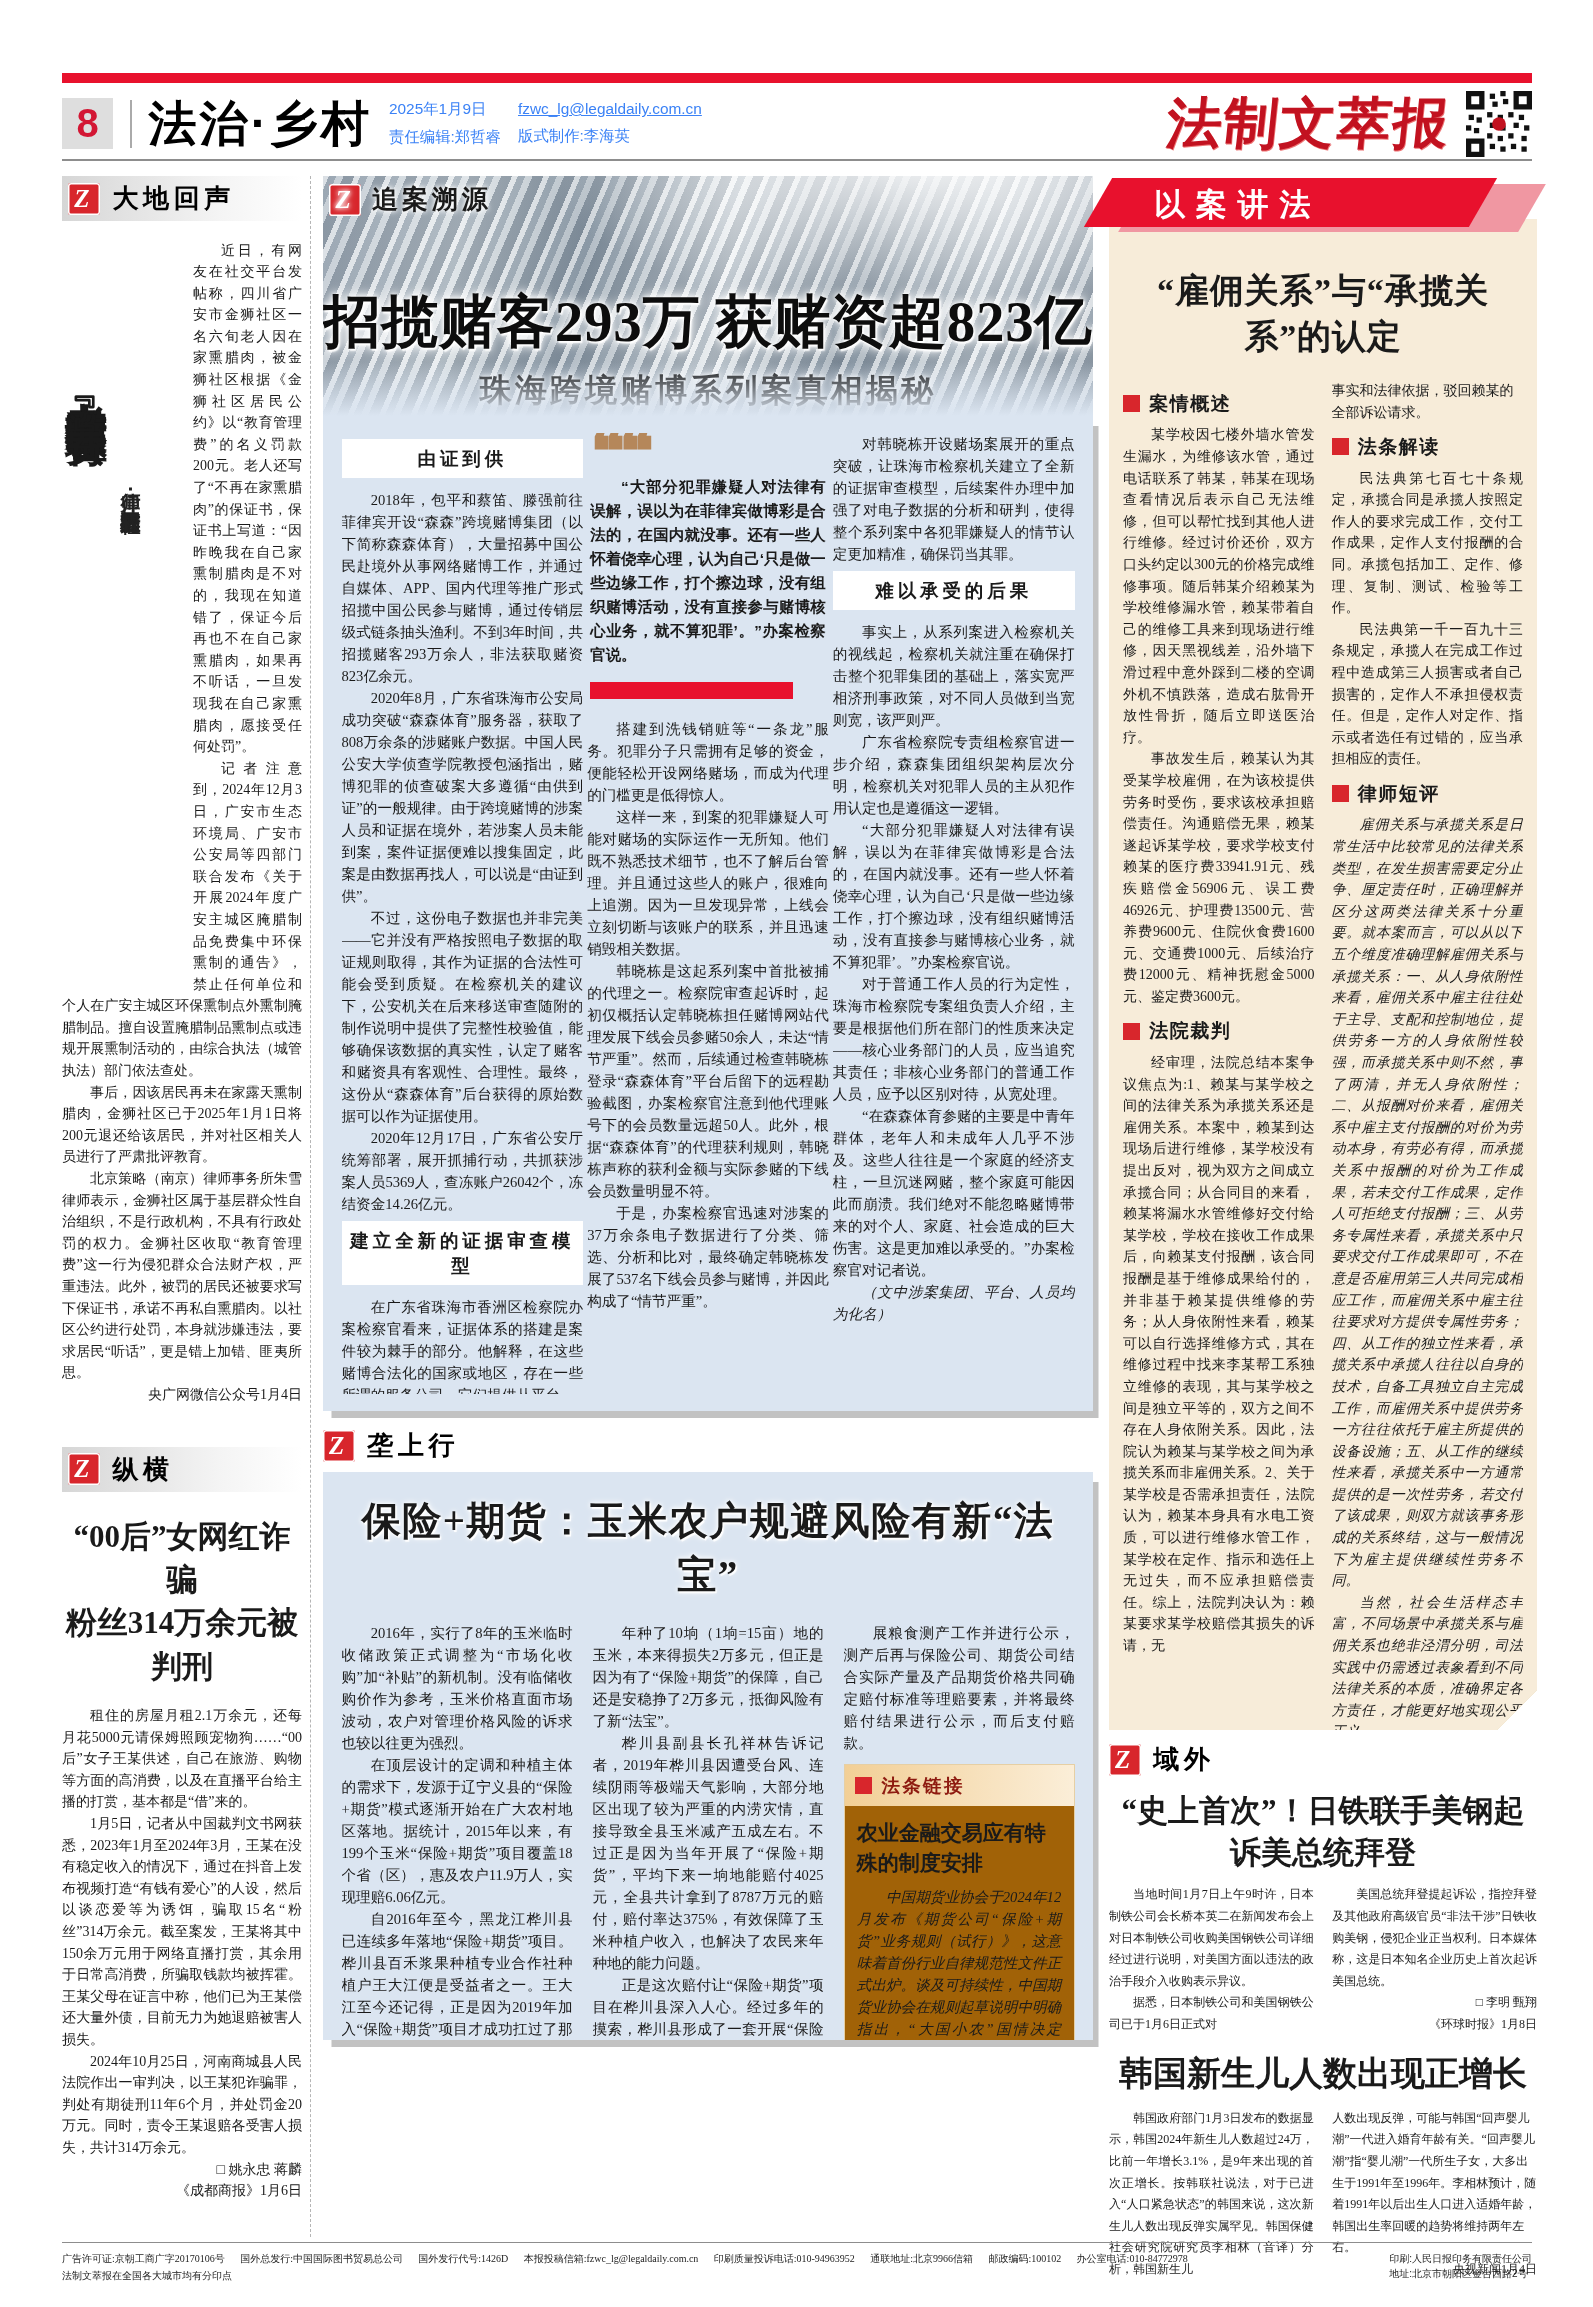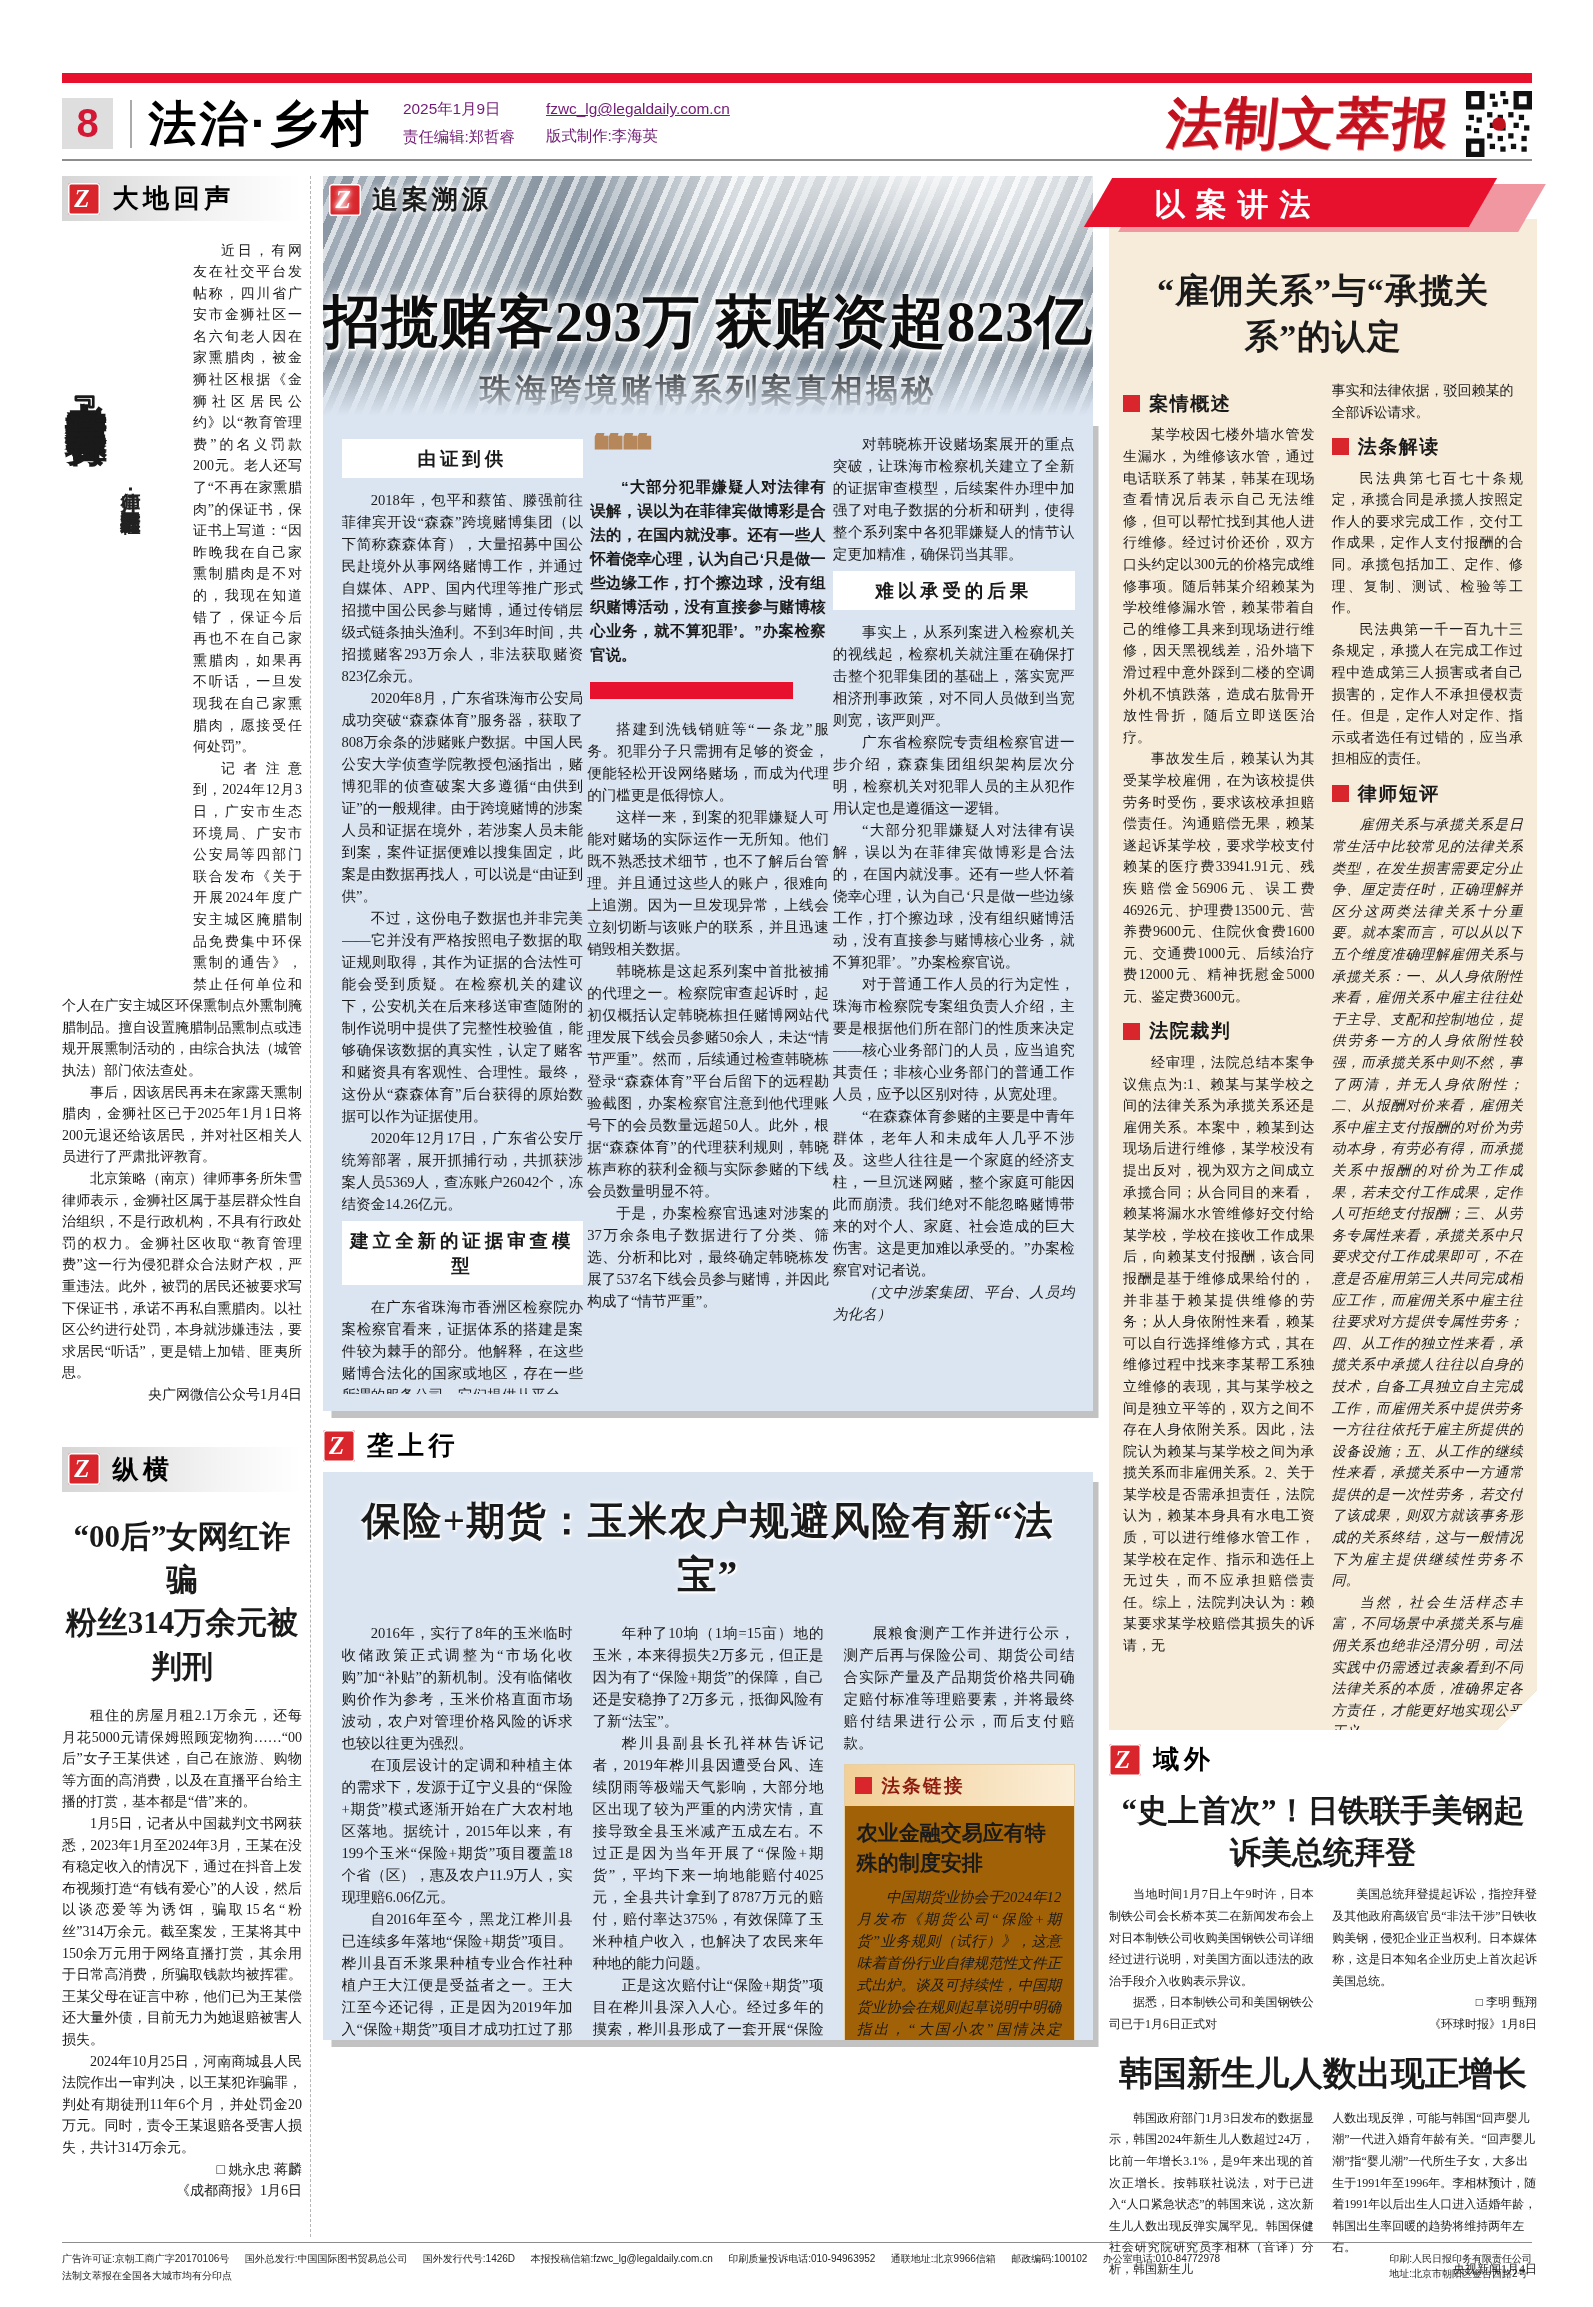--- a/index.html
+++ b/index.html
@@ -8,21 +8,21 @@
     position:relative; width:1593px; height:2307px; background:#ffffff;
     overflow:hidden; font-family:"Liberation Serif","DejaVu Serif",serif; color:#1a1a1a;
   }
   
   .topbar { position:absolute; left:62px; top:73px; width:1470px; height:10px; background:#e8112d; }
   .masthead { position:absolute; left:62px; top:92px; width:1470px; height:63px; display:flex; align-items:center; gap:17px; }
   .numbox { width:51px; height:51px; background:#dedede; display:flex; align-items:center; justify-content:center;
             font:bold 40px "Liberation Sans",sans-serif; color:#d31734; }
   .mast-vline { width:1.5px; height:48px; background:#aaa; }
   .mast-title { font:bold 48px "Liberation Sans",sans-serif; letter-spacing:3.1px; color:#000; }
-  .mast-meta { display:flex; flex-direction:column; gap:7.7px; font:15.4px "Liberation Sans",sans-serif; color:#701a75; margin-left:14px; }
+  .mast-meta { display:flex; flex-direction:column; gap:7.7px; font:15.4px "Liberation Sans",sans-serif; color:#3b82f6; }
   .mast-meta .u { text-decoration:underline; }
   .mast-spacer { flex:1; }
   .paper-logo { font:bold 55px "Liberation Serif",serif; color:#c21220; transform:skewX(-6deg); letter-spacing:1.5px; text-shadow:0.8px 0.8px 0 #e77; }
   .qr { width:66px; height:66px; }
   .headrule { position:absolute; left:62px; top:159px; width:1470px; height:1.5px; background:#8d8d8d; }
 
   
   .zlogo { width:32px; height:32px; background:#d8262c; border-radius:3.1px; flex:none;
            display:flex; align-items:center; justify-content:center;
            font:bold italic 25px "Liberation Serif",serif; color:#fff; box-shadow:inset 0 0 0 1.5px #fff, inset 0 0 0 3.1px #d8262c; }
@@ -101,21 +101,21 @@
   .rhead { display:flex; align-items:center; gap:9.2px; font:bold 19px "Liberation Sans",sans-serif; letter-spacing:1.5px; margin:10.8px 0 7.7px; }
   .yuwai { margin-top:12.3px; }
   .yw-h1 { text-align:center; font:bold 31px "Liberation Serif",serif; margin:12.3px 0 10.8px; }
   .yw-cols { display:flex; gap:18.5px; font-size:12px; line-height:21.6px; }
   .yw-cols > div { flex:1; }
   .yw-h2 { text-align:center; font:bold 34px "Liberation Serif",serif; margin:15.4px 0 10.8px; }
 
   
   .footer { position:absolute; left:62px; top:2242px; width:1470px; border-top:1.5px solid #8d8d8d; padding-top:7.7px;
             display:flex; justify-content:space-between; font:10px/15.4px "Liberation Sans",sans-serif; color:#222; }
-  .footer-left { display:flex; flex-wrap:wrap; column-gap:15.4px; row-gap:1.5px; max-width:1201px; }
+  .footer-left { display:flex; flex-wrap:wrap; column-gap:15.4px; row-gap:1.5px; max-width:1201px;font-family:Liberation Serif, serif; }
   .footer-right { text-align:left; white-space:nowrap; }
 </style>
 </head>
 <body>
 
 <div id="page">
 
   <div class="topbar"></div>
   <div class="masthead">
     <div class="numbox">8</div>

